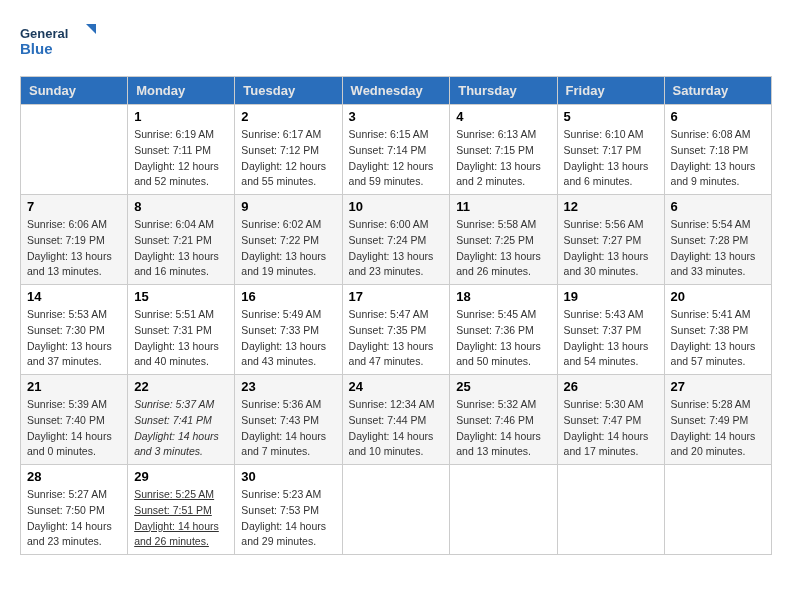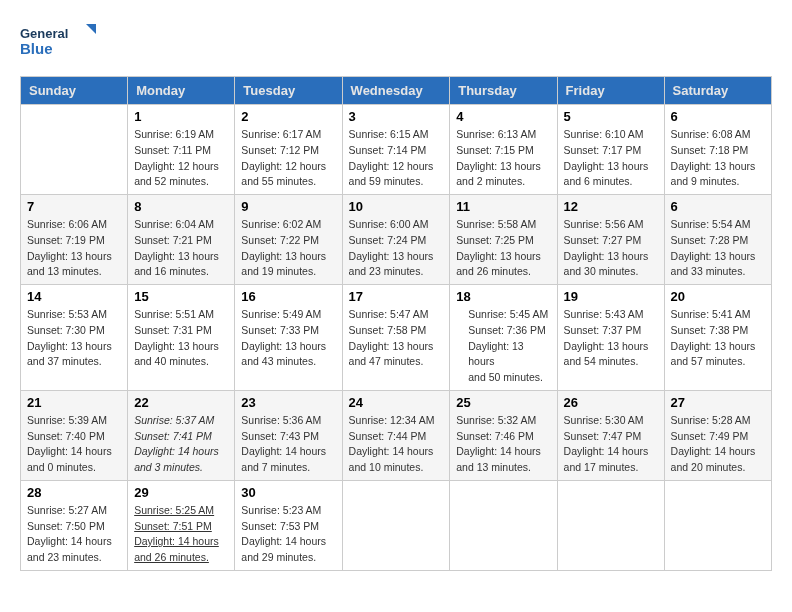--- a/index.html
+++ b/index.html
@@ -214,27 +214,27 @@
         <td>
           <div class="day-num">16</div>
           <div class="day-info" style="white-space: pre-line;">Sunrise: 5:49 AM
 Sunset: 7:33 PM
 Daylight: 13 hours
 and 43 minutes.</div>
         </td>
         <td>
           <div class="day-num">17</div>
           <div class="day-info" style="white-space: pre-line;">Sunrise: 5:47 AM
-Sunset: 7:58 PM
+Sunset: 7:35 PM
 Daylight: 13 hours
 and 47 minutes.</div>
         </td>
         <td>
           <div class="day-num">18</div>
-          <div class="day-info" style="white-space: pre-line; margin-left: 12px;">Sunrise: 5:45 AM
+          <div class="day-info" style="white-space: pre-line;">Sunrise: 5:45 AM
 Sunset: 7:36 PM
 Daylight: 13 hours
 and 50 minutes.</div>
         </td>
         <td>
           <div class="day-num">19</div>
           <div class="day-info" style="white-space: pre-line;">Sunrise: 5:43 AM
 Sunset: 7:37 PM
 Daylight: 13 hours
 and 54 minutes.</div>

